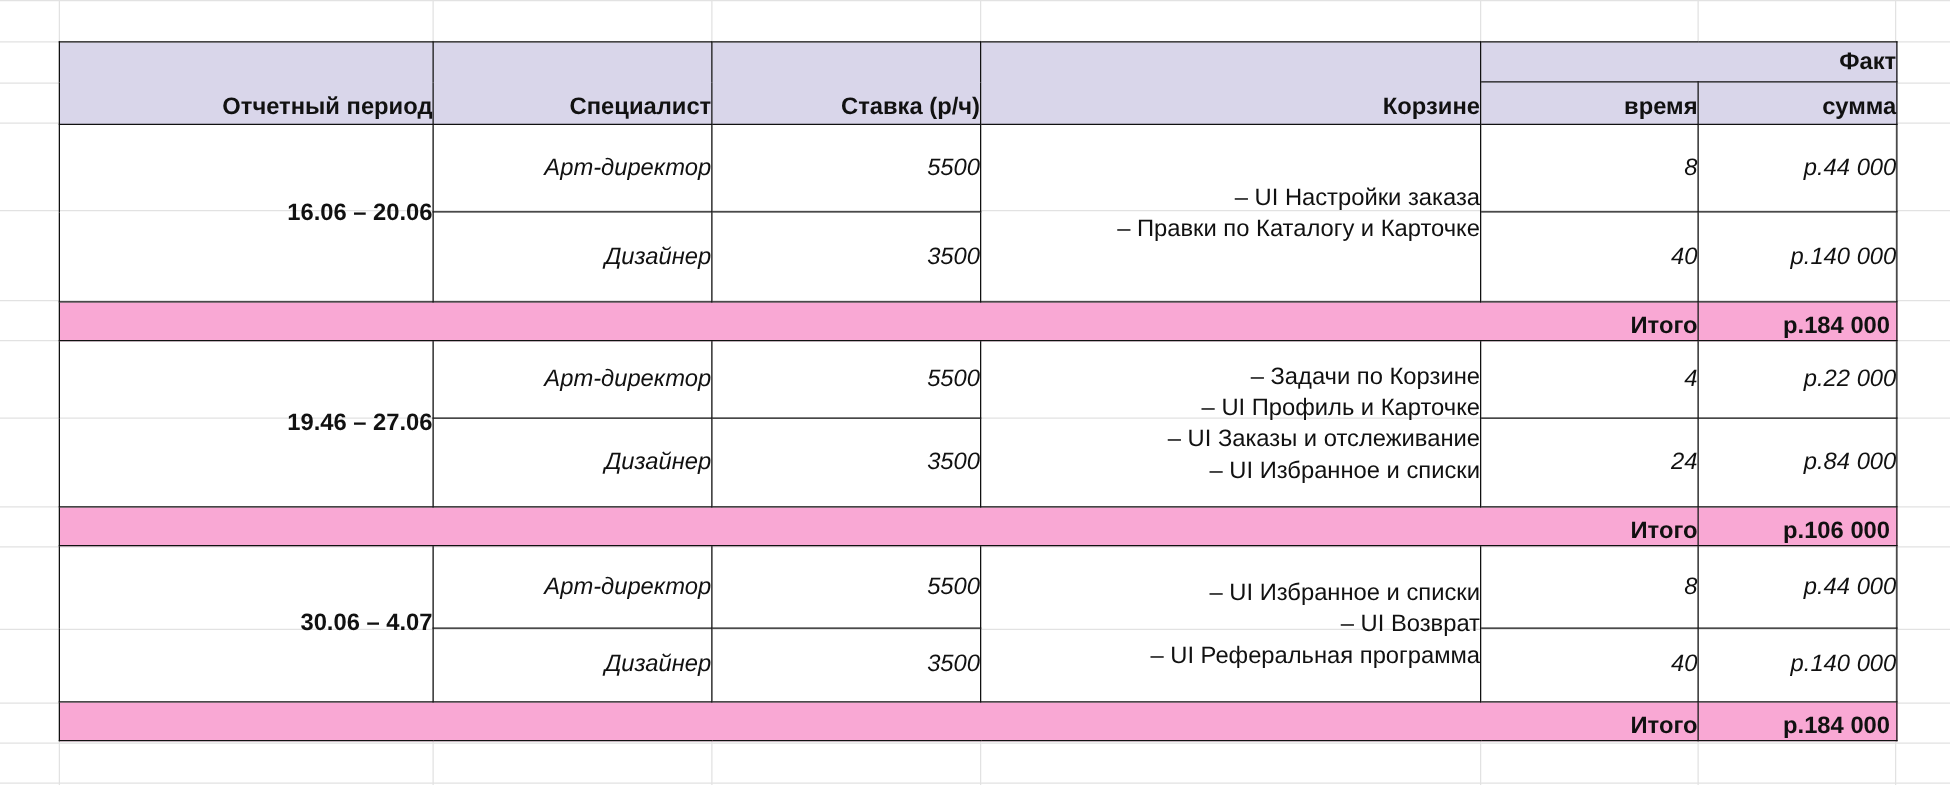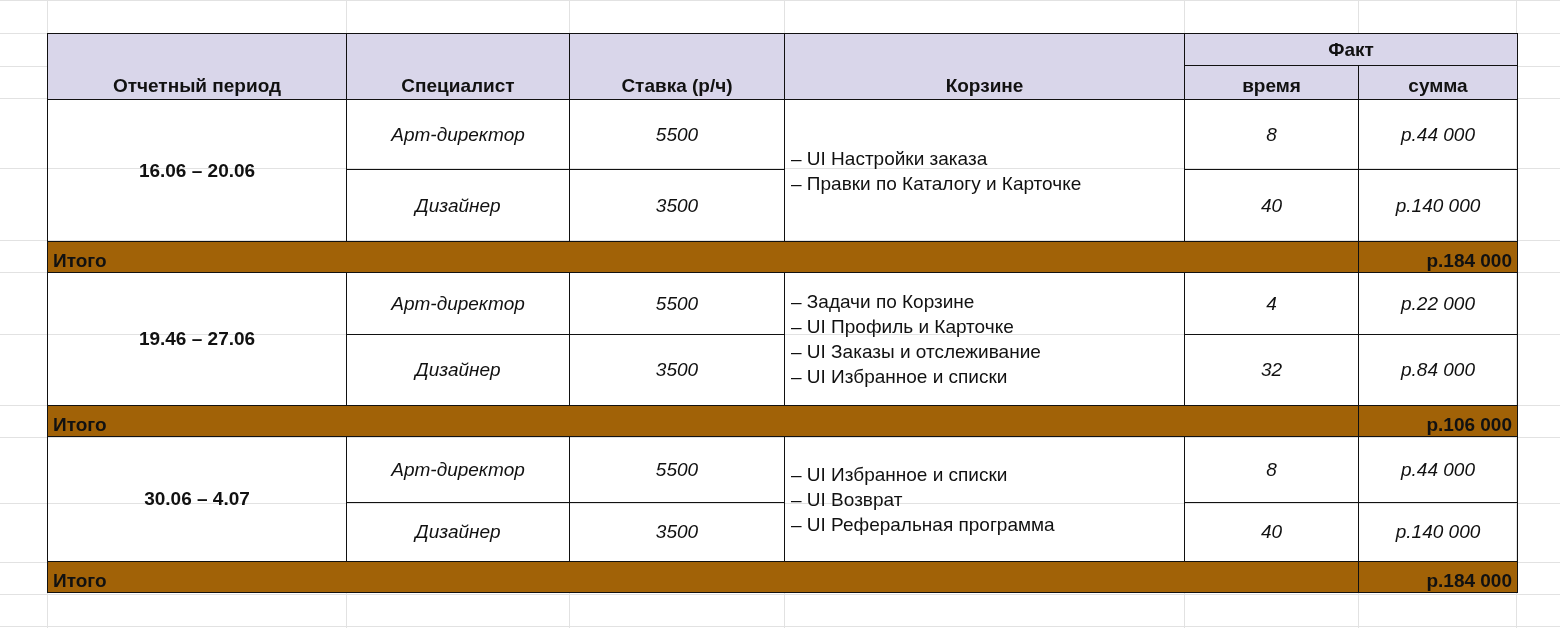--- a/index.html
+++ b/index.html
@@ -12,30 +12,30 @@
   .grid-bg { position: absolute; inset: 0; pointer-events: none; }
   .gl-v { position: absolute; top: 0; bottom: 0; width: 1px; background: #e2e2e2; }
   .gl-h { position: absolute; left: 0; right: 0; height: 1px; background: #e2e2e2; }
 
   table.report {
     position: absolute; left: 47px; top: 33px;
     border-collapse: collapse; table-layout: fixed;
     width: 1470px;
   }
   table.report td, table.report th {
-    border: 1.5px solid #111; padding: 0; font-size: 19px;
+    border: 1.5px solid #111; padding: 0; font-size: 19px; text-align: right;
   }
   th { background: #d9d6ea; font-weight: bold; }
   th.main { vertical-align: bottom; padding-bottom: 2px !important; text-align: center; }
   th.fact-title { height: 31px; text-align: center; vertical-align: middle; }
   th.fact-sub { height: 31px; text-align: center; vertical-align: bottom; padding-bottom: 2px !important; }
   td.period { text-align: center; font-weight: bold; vertical-align: middle; }
   td.center { text-align: center; vertical-align: middle; font-style: italic; }
   td.tasks { vertical-align: middle; padding-left: 6px !important; line-height: 25px; }
-  tr.total td { background: #a16207; font-weight: bold; height: 30px; }
+  tr.total td { background: #f9a8d4; font-weight: bold; height: 30px; }
   td.total-label { text-align: left; padding-left: 5px !important; vertical-align: bottom; }
   td.total-sum { text-align: right; padding-right: 5px !important; vertical-align: bottom; }
   .task-line { display: block; white-space: nowrap; }
 </style>
 </head>
 <body>
 
 <div class="grid-bg">
   <div class="gl-v" style="left:47px"></div>
   <div class="gl-v" style="left:346px"></div>
@@ -115,21 +115,21 @@
         <span class="task-line">– UI Профиль и Карточке</span>
         <span class="task-line">– UI Заказы и отслеживание</span>
         <span class="task-line">– UI Избранное и списки</span>
       </td>
       <td class="center">4</td>
       <td class="center">р.22 000</td>
     </tr>
     <tr style="height:71px">
       <td class="center">Дизайнер</td>
       <td class="center">3500</td>
-      <td class="center">32</td>
+      <td class="center">24</td>
       <td class="center">р.84 000</td>
     </tr>
     <tr class="total">
       <td class="total-label" colspan="5">Итого</td>
       <td class="total-sum">р.106 000</td>
     </tr>
 
     <tr style="height:66px">
       <td class="period" rowspan="2">30.06 – 4.07</td>
       <td class="center">Арт-директор</td>

